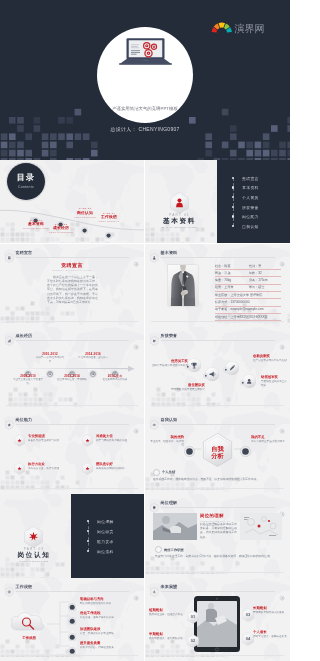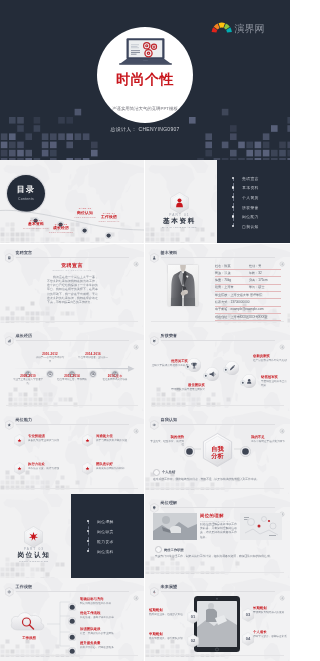--- a/index.html
+++ b/index.html
@@ -59,21 +59,21 @@
   .wm{position:absolute;left:0;top:0;width:100%;height:100%;}
   .wm svg{width:100%;height:100%;display:block;}
   .hexi{position:absolute;}
   .nodelbl{position:absolute;text-align:center;line-height:1;}
   .nodelbl .p{font-size:2.5px;line-height:3.6px;color:#cf4048;letter-spacing:.35px;}
   .nodelbl .c{font-size:3.8px;line-height:5px;color:#c8161d;font-weight:bold;letter-spacing:.2px;}
   .nodelbl .e{font-size:2.1px;line-height:3px;color:#c98a90;letter-spacing:.25px;}
   .circ{position:absolute;border-radius:50%;}
   .toc-circle{position:absolute;left:7px;top:3px;width:38px;height:37px;border-radius:50%;
       background:#242c39;display:flex;flex-direction:column;align-items:center;justify-content:center;
-      box-shadow:0 0 0 1.2px #dcdce0;margin-top:12px;}
+      box-shadow:0 0 0 1.2px #dcdce0;}
   .toc-cn{font-size:8px;font-weight:bold;color:#fff;letter-spacing:1.2px;line-height:8px;}
   .toc-en{font-size:3.4px;color:#b9bdc6;letter-spacing:.3px;margin-top:2.6px;}
   .toc-curve{position:absolute;left:0;top:0;}
   .cs{background:#f2f2f3;}
   .photo{position:absolute;background:#ddd;overflow:hidden;}
   .inf{position:absolute;}
   .inf .row{position:relative;height:7.3px;}
   .inf .t{position:absolute;top:0;font-size:3.1px;color:#5d636e;white-space:nowrap;}
   .inf .u{position:absolute;left:0;right:0;top:5.6px;height:0.5px;background:#e3b9bb;}
   .imgbox{position:absolute;overflow:hidden;background:#cfd2d6;}
@@ -198,21 +198,20 @@
           <circle cx="72" cy="17.5" r="5.2" stroke-width="2.2"></circle>
           <circle cx="72" cy="17.5" r="1.7" stroke-width="2"></circle>
           <circle cx="61" cy="30.5" r="7.2" stroke-width="2.6"></circle>
           <circle cx="61" cy="30.5" r="2.4" stroke-width="2.4"></circle>
         </g>
         <path d="M4 51.5 L17 42 L93 42 L106 51.5 Z" fill="#454d63"></path>
         <rect x="2" y="50.5" width="106" height="3" rx="1.5" fill="#3b4358"></rect>
         <rect x="50" y="44.5" width="10" height="1.6" rx="0.8" fill="#565e74"></rect>
       </svg>
     </div>
-    <div class="cov-t1">时尚个性</div>
     <div class="cov-sub">严谨实用简洁大气的竞聘PPT模板</div>
     <div class="cov-auth">总设计人： CHENYING0907</div>
     <div class="logo">
       <span class="logo-fan">
         <svg viewBox="0 0 60 32" width="21.5" height="11.5">
           <g transform="translate(30,30)">
             <path d="M-28.3 -2.0 A28.3 28.3 0 0 1 -23.9 -15.1 L-12.4 -7.9 A14.6 14.6 0 0 0 -14.6 -1.0 Z" fill="#e2231a"></path>
             <path d="M-22.5 -17.1 A28.3 28.3 0 0 1 -11.4 -25.8 L-6.2 -13.1 A14.6 14.6 0 0 0 -11.3 -9.0 Z" fill="#f5821f"></path>
             <path d="M-9.1 -26.8 A28.3 28.3 0 0 1 9.1 -26.8 L4.5 -13.9 A14.6 14.6 0 0 0 -4.5 -13.9 Z" fill="#ffc20e"></path>
             <path d="M11.4 -25.8 A28.3 28.3 0 0 1 22.5 -17.1 L11.3 -9.0 A14.6 14.6 0 0 0 6.2 -13.1 Z" fill="#8dc63f"></path>

